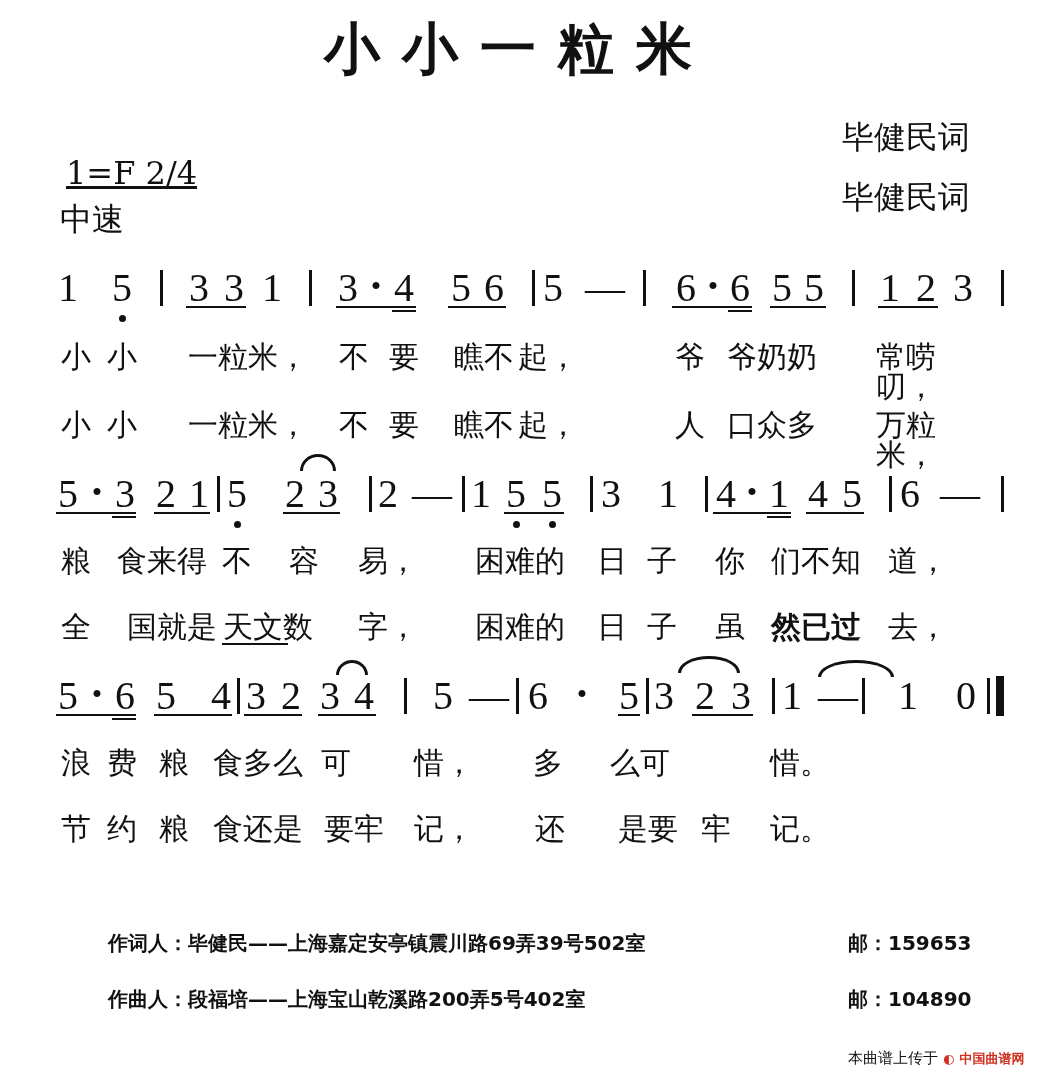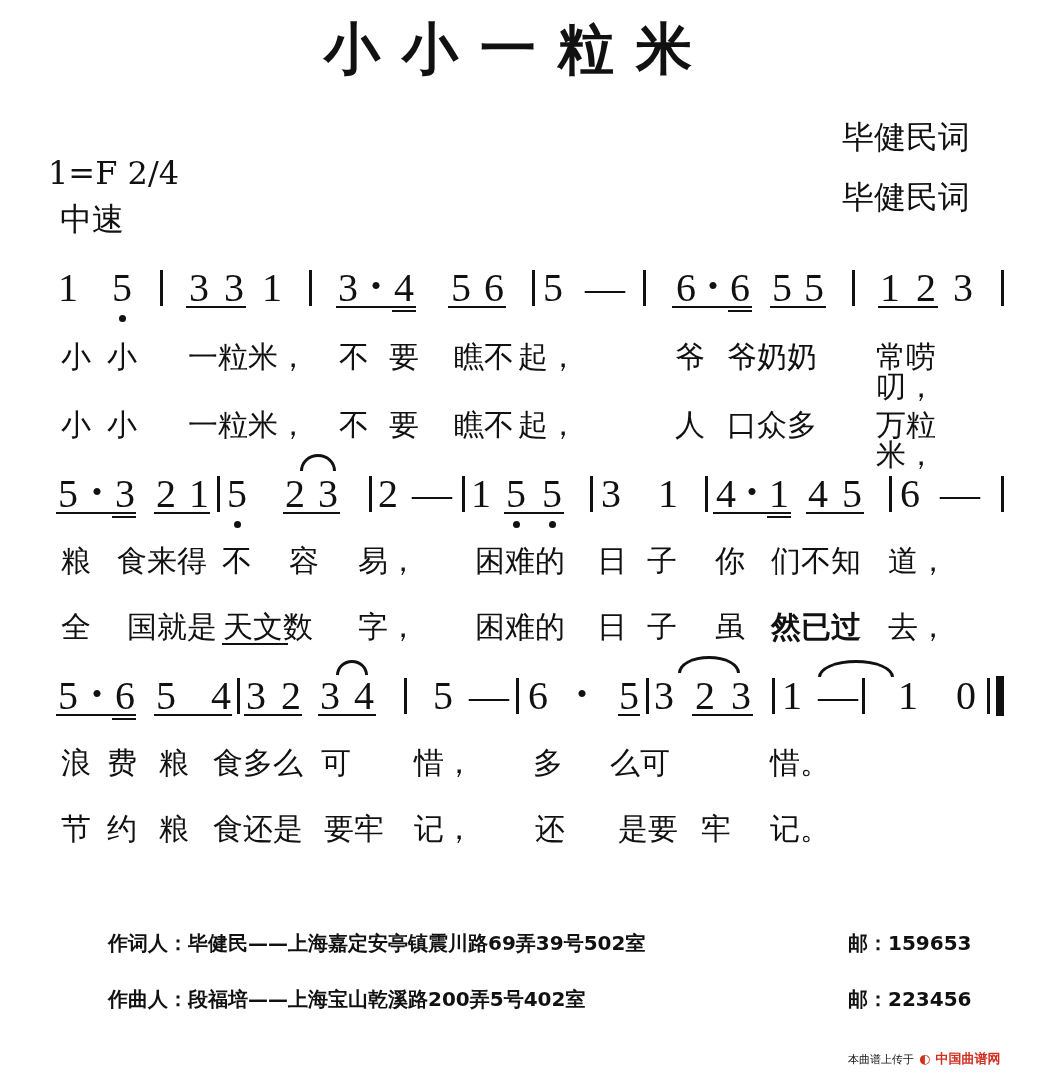--- a/index.html
+++ b/index.html
@@ -9,28 +9,28 @@
   .meta { font-family: "DejaVu Serif", serif; font-size: 32px; }
   .credit { font-family: "DejaVu Sans", sans-serif; font-size: 32px; font-weight: bold; }
   .tok { position: absolute; font-family: "Liberation Serif", serif; font-size: 40px; line-height: 40px; transform: translateX(-50%); }
   .dot-below::after { content: ""; position: absolute; left: 50%; bottom: -14px; width: 7px; height: 7px; margin-left: -3.5px; border-radius: 50%; background: #111; }
   .u2 { position: absolute; height: 2px; background: #111; }
   .bar { position: absolute; width: 3px; height: 36px; background: #111; }
   .bar.thick { width: 8px; }
   .slur { position: absolute; border: 3px solid #111; border-bottom: none; border-radius: 50% 50% 0 0 / 100% 100% 0 0; }
   .lyr { position: absolute; font-family: "DejaVu Sans", sans-serif; font-size: 30px; line-height: 30px; transform: translateX(-50%); }
   .footer { font-family: "DejaVu Sans", sans-serif; font-size: 20px; font-weight: bold; }
-  .wm { font-family: Liberation Mono, monospace; font-size: 11px; }
+  .wm { font-family: Liberation Mono, monospace; font-size: 15px; }
   .wm-logo { color: #d03020; font-weight: bold; font-size: 13px; }
 </style>
 </head>
 <body>
 
 <div class="abs title">小小一粒米</div>
-<div class="abs meta" style="left:48px; top:154px;">1=F  2/4</div>
+<div class="abs meta" style="left:66px; top:154px;text-decoration:underline;">1=F  2/4</div>
 <div class="abs credit" style="left:60px; top:198px; font-weight:normal;">中速</div>
 <div class="abs credit" style="left:842px; top:116px; font-weight:normal;">毕健民词</div>
 <div class="abs credit" style="left:842px; top:176px; font-weight:normal;">毕健民词</div>
 
 <div>
   <span class="tok" style="left:68px; top:268px;">1</span>
   <span class="tok dot-below" style="left:122px; top:268px;">5</span>
   <div class="bar" style="left:160px; top:270px;"></div>
   <span class="tok" style="left:199px; top:268px;">3</span>
   <span class="tok" style="left:234px; top:268px;">3</span>
@@ -220,19 +220,19 @@
   <span class="lyr" style="left:444px; top:814px;">记，</span>
   <span class="lyr" style="left:550px; top:814px;">还</span>
   <span class="lyr" style="left:648px; top:814px;">是要</span>
   <span class="lyr" style="left:716px; top:814px;">牢</span>
   <span class="lyr" style="left:800px; top:814px;">记。</span>
 </div>
 
 <div class="abs footer" style="left:108px; top:930px;">作词人：毕健民——上海嘉定安亭镇震川路69弄39号502室</div>
 <div class="abs footer" style="left:848px; top:930px;">邮：159653</div>
 <div class="abs footer" style="left:108px; top:986px;">作曲人：段福培——上海宝山乾溪路200弄5号402室</div>
-<div class="abs footer" style="left:848px; top:986px;">邮：223456</div>
+<div class="abs footer" style="left:848px; top:986px;">邮：104890</div>
 
 <div class="abs" style="left:848px; top:1048px;">
   <span class="wm">本曲谱上传于</span>
   <span class="wm-logo">◐</span>
   <span class="wm-logo">中国曲谱网</span>
 </div>
 
 </body></html>

